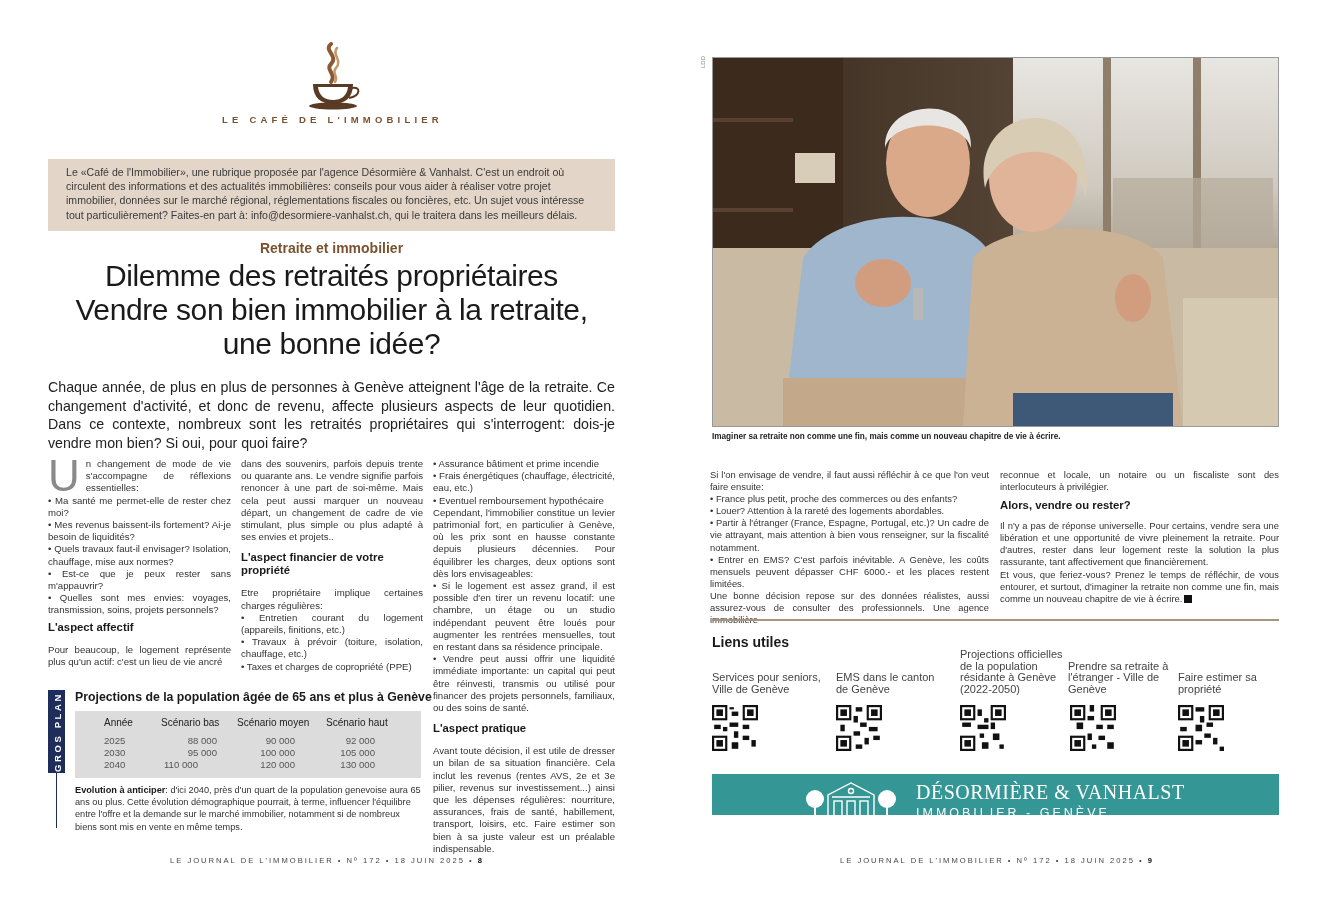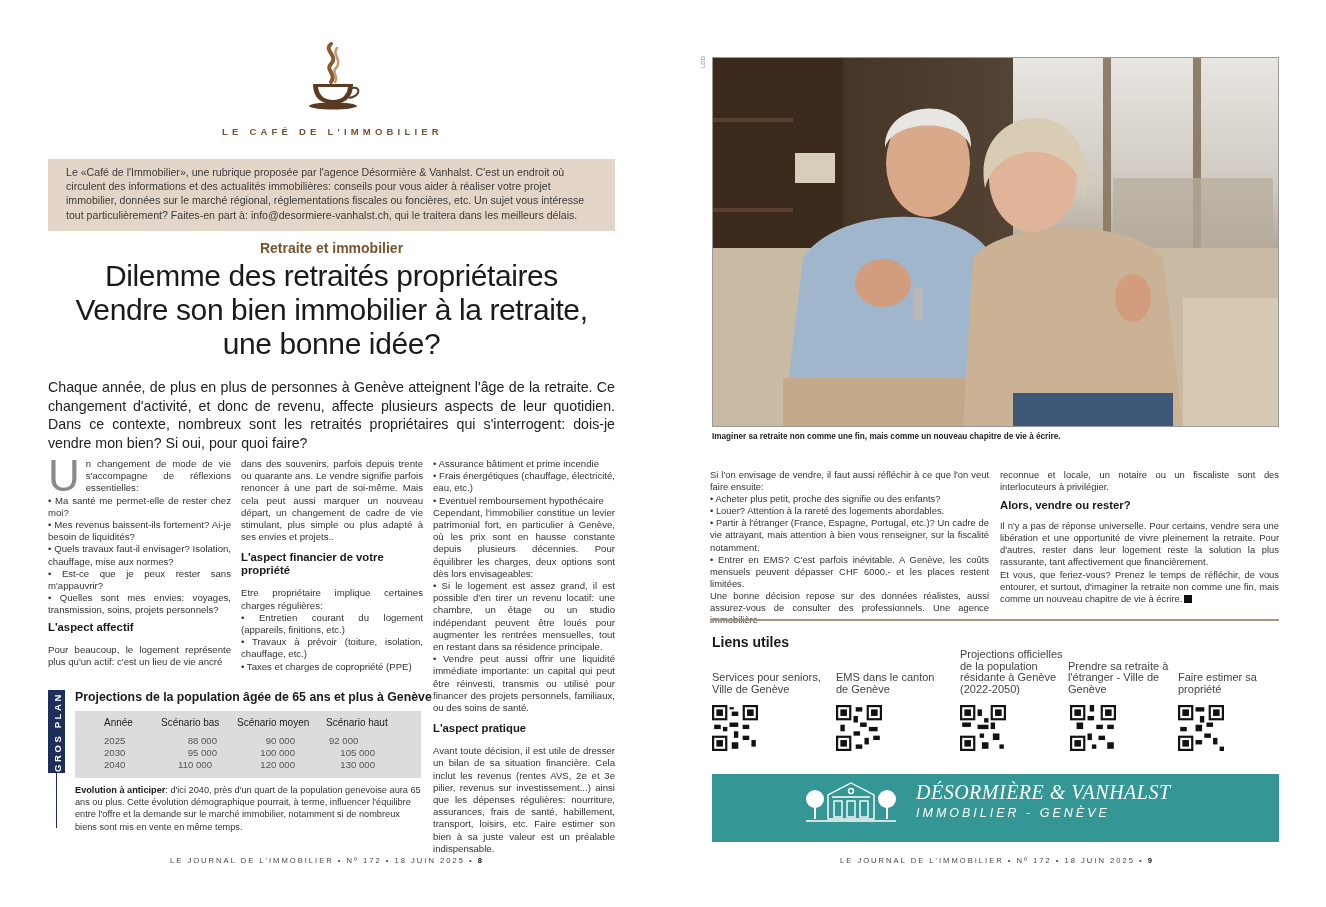--- a/index.html
+++ b/index.html
@@ -5,21 +5,21 @@
   * { box-sizing: border-box; margin: 0; padding: 0; }
   html, body { width: 1326px; height: 907px; background: #ffffff; overflow: hidden; }
   body { position: relative; font-family: "Liberation Sans", "DejaVu Sans", sans-serif; color: #2b2b2b; }
 
   .page { position: absolute; top: 0; height: 907px; }
   .page-left { left: 0; width: 663px; }
 
   
   .logo { position: absolute; left: 220px; top: 42px; width: 225px; text-align: center; }
   .cup-svg { display: block; margin: 0 auto; width: 60px; height: 72px; }
-  .logo-text { margin-top: 12px; font-size: 9.5px; font-weight: bold; letter-spacing: 4.2px; color: #7a5230; }
+  .logo-text { margin-top: 0; font-size: 9.5px; font-weight: bold; letter-spacing: 4.2px; color: #7a5230; }
 
   
   .intro-box { position: absolute; left: 48px; top: 159px; width: 567px; height: 72px; background: #e3d6c8; padding: 6px 18px; font-size: 10.6px; line-height: 14.2px; color: #3a3a3a; }
 
   .kicker { position: absolute; left: 48px; top: 240px; width: 567px; text-align: center; font-size: 14px; font-weight: bold; color: #7a5230; }
   .headline { position: absolute; left: 40px; top: 259px; width: 583px; text-align: center; font-size: 30px; line-height: 34px; color: #1a1a1a; letter-spacing: -0.4px; }
   .lede { position: absolute; left: 48px; top: 378px; width: 567px; font-size: 14.2px; line-height: 18.5px; color: #222; text-align: justify; }
 
   .col { position: absolute; font-size: 9.6px; line-height: 12.2px; color: #333; text-align: justify; }
   .col p { margin: 0; }
@@ -55,21 +55,21 @@
   .c5 { left: 1000px; top: 469px; width: 279px; }
   .c4, .c5 { font-size: 9.4px; line-height: 12.1px; }
   .end-mark { display: inline-block; width: 8px; height: 8px; background: #111; vertical-align: -1px; margin-left: 2px; }
 
   .sep { position: absolute; left: 712px; top: 619px; width: 567px; height: 2px; background: #a89480; }
   .links-title { position: absolute; left: 712px; top: 634px; font-size: 14px; font-weight: bold; color: #1a1a1a; }
   .link-item { position: absolute; width: 110px; }
   .link-label { position: absolute; bottom: 0; left: 0; font-size: 11px; line-height: 11.4px; color: #444; }
   .qr { position: absolute; width: 46px; height: 46px; }
 
-  .brand { position: absolute; left: 712px; top: 774px; width: 567px; height: 68px; background: #359795; font-style: italic; }
+  .brand { position: absolute; left: 712px; top: 774px; width: 567px; height: 41px; background: #359795; }
   .brand-name { position: absolute; left: 204px; top: 7px; font-size: 20px; letter-spacing: 0.5px; color: #fff; font-family: "Liberation Serif", serif; white-space: nowrap; }
   .brand-sub { position: absolute; left: 204px; top: 32px; font-size: 12.5px; letter-spacing: 3px; color: #fff; white-space: nowrap; }
   .brand-logo { position: absolute; left: 90px; top: 5px; width: 98px; height: 44px; }
 </style>
 </head>
 <body>
 
 <div class="page page-left"></div>
 
 <div class="logo">
@@ -134,31 +134,31 @@
   <div class="row hdr">
     <span class="cell" style="left:29px">Année</span>
     <span class="cell" style="left:86px">Scénario bas</span>
     <span class="cell" style="left:162px">Scénario moyen</span>
     <span class="cell" style="left:251px">Scénario haut</span>
   </div>
   <div class="row data" style="top:24px">
     <span class="cell" style="left:29px">2025</span>
     <span class="cell" style="left:98px;width:44px;text-align:right">88 000</span>
     <span class="cell" style="left:174px;width:46px;text-align:right">90 000</span>
-    <span class="cell" style="left:254px;width:46px;text-align:left">92 000</span>
+    <span class="cell" style="left:254px;width:46px;text-align:right">92 000</span>
   </div>
   <div class="row data" style="top:36px">
     <span class="cell" style="left:29px">2030</span>
     <span class="cell" style="left:98px;width:44px;text-align:right">95 000</span>
     <span class="cell" style="left:174px;width:46px;text-align:right">100 000</span>
     <span class="cell" style="left:254px;width:46px;text-align:right">105 000</span>
   </div>
   <div class="row data" style="top:48px">
     <span class="cell" style="left:29px">2040</span>
-    <span class="cell" style="left:98px;width:44px;text-align:center">110 000</span>
+    <span class="cell" style="left:89px;width:44px;text-align:left">110 000</span>
     <span class="cell" style="left:174px;width:46px;text-align:right">120 000</span>
     <span class="cell" style="left:254px;width:46px;text-align:right">130 000</span>
   </div>
 </div>
 <div class="gp-note"><b>Evolution à anticiper</b><span>: d'ici 2040, près d'un quart de la population genevoise aura 65 ans ou plus. Cette évolution démographique pourrait, à terme, influencer l'équilibre entre l'offre et la demande sur le marché immobilier, notamment si de nombreux biens sont mis en vente en même temps.</span></div>
 
 <div class="folio" style="left:170px"><span>LE JOURNAL DE L'IMMOBILIER • Nº 172 • 18 JUIN 2025 •</span> <b>8</b></div>
 
 <div class="side-code" style="top:68px">LDD</div>
 
@@ -200,21 +200,21 @@
     <path d="M272 130 C255 40, 390 30, 372 140 C365 80, 285 80, 272 130 Z" fill="#d8ccb4"></path>
     <rect x="300" y="335" width="160" height="35" fill="#3e5878"></rect>
     <ellipse cx="420" cy="240" rx="18" ry="24" fill="#d29d7e"></ellipse>
   </svg>
 </div>
 
 <div class="caption">Imaginer sa retraite non comme une fin, mais comme un nouveau chapitre de vie à écrire.</div>
 
 <div class="col c4">
   <p>Si l'on envisage de vendre, il faut aussi réfléchir à ce que l'on veut faire ensuite:</p>
-  <p>• <span>Acheter plus petit, proche des signifie ou des enfants?</span></p>
+  <p>• <span>France plus petit, proche des commerces ou des enfants?</span></p>
   <p>• <span>Louer? Attention à la rareté des logements abordables.</span></p>
   <p>• <span>Partir à l'étranger (France, Espagne, Portugal, etc.)? Un cadre de vie attrayant, mais attention à bien vous renseigner, sur la fiscalité notamment.</span></p>
   <p>• <span>Entrer en EMS? C'est parfois inévitable. A Genève, les coûts mensuels peuvent dépasser CHF 6000.- et les places restent limitées.</span></p>
   <p>Une bonne décision repose sur des données réalistes, aussi assurez-vous de consulter des professionnels. Une agence immobilière</p>
 </div>
 
 <div class="col c5">
   <p>reconnue et locale, un notaire ou un fiscaliste sont des interlocuteurs à privilégier.</p>
   <h4 style="margin:6px 0 8px">Alors, vendre ou rester?</h4>
   <p>Il n'y a pas de réponse universelle. Pour certains, vendre sera une libération et une opportunité de vivre pleinement la retraite. Pour d'autres, rester dans leur logement reste la solution la plus rassurante, tant affectivement que financièrement.</p>

